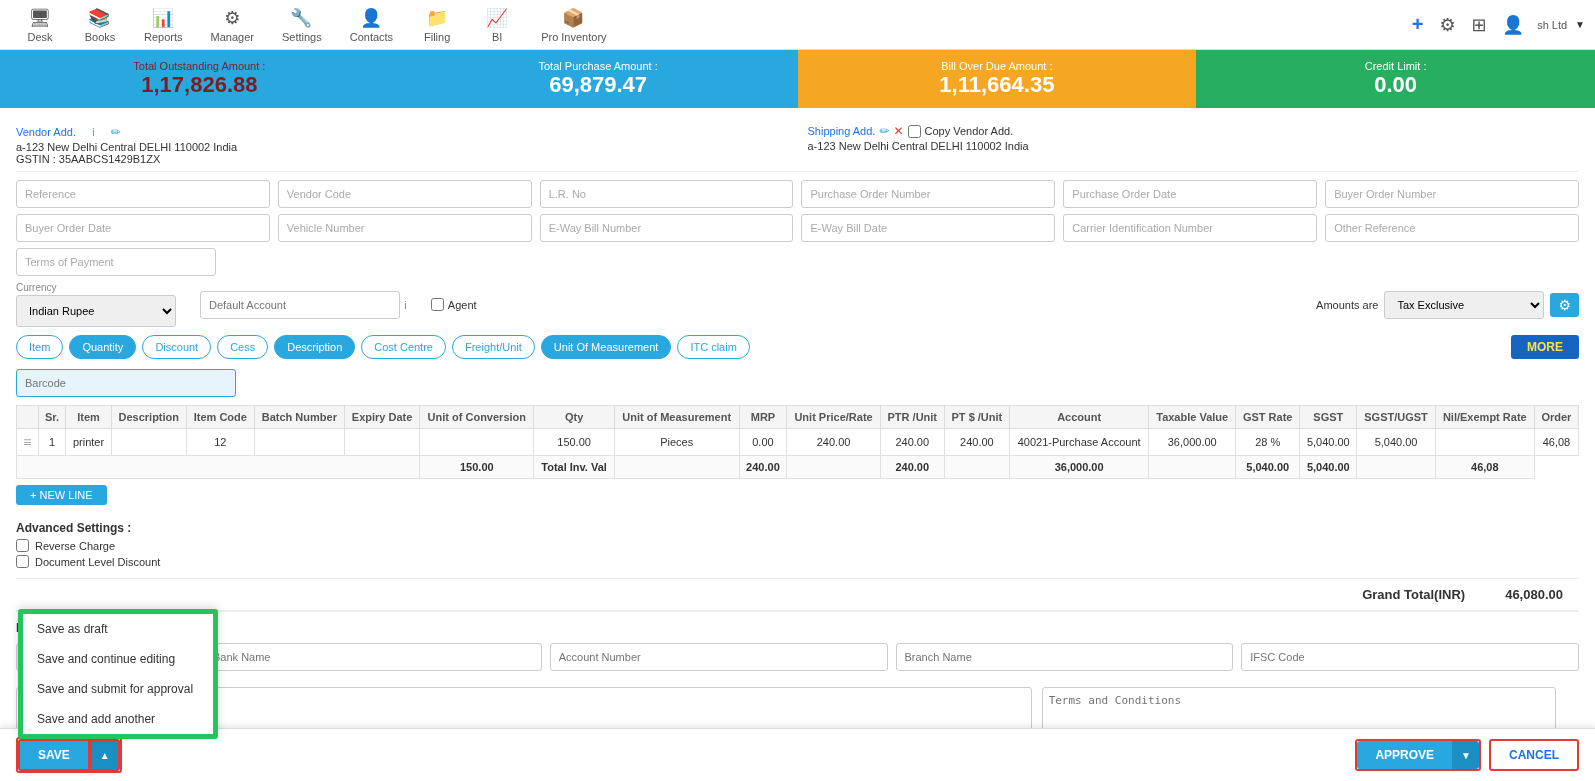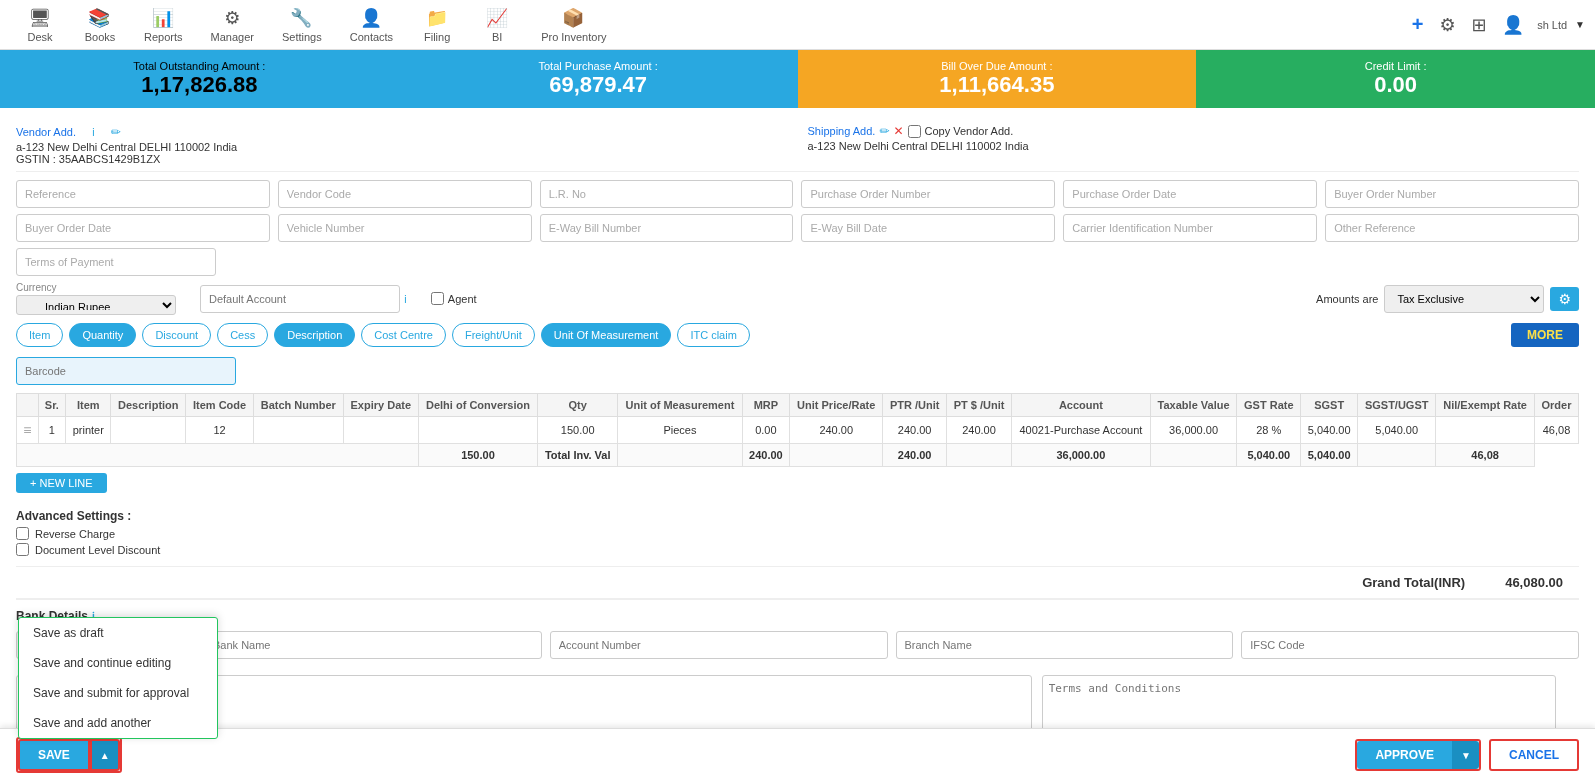--- a/index.html
+++ b/index.html
@@ -15,21 +15,21 @@
       padding: 4px 14px; cursor: pointer; font-size: 11px; color: #555; min-width: 60px;
     }
     .nav-icon { font-size: 18px; margin-bottom: 2px; }
     .nav-right { margin-left: auto; display: flex; align-items: center; gap: 8px; }
     .nav-right-icon { font-size: 18px; cursor: pointer; color: #555; padding: 4px; }
     .company-label { font-size: 11px; color: #555; cursor: pointer; }
     
     
     .summary-bars { display: flex; width: 100%; }
     .summary-bar { flex: 1; padding: 10px 16px; text-align: center; }
-    .summary-bar.blue { background: #29a8e0; color: #000000; }
+    .summary-bar.blue { background: #29a8e0; color: #7f1d1d; }
     .summary-bar.blue2 { background: #29a8e0; color: #fff; }
     .summary-bar.yellow { background: #f5a623; color: #fff; }
     .summary-bar.green { background: #27ae60; color: #fff; }
     .summary-bar .label { font-size: 11px; font-weight: normal; }
     .summary-bar .amount { font-size: 22px; font-weight: bold; }
     
     
     .main-content { background: #fff; padding: 10px 16px; }
     
     
@@ -43,21 +43,21 @@
     
     .fields-row { display: flex; gap: 8px; margin-bottom: 6px; flex-wrap: wrap; }
     .field-input {
       flex: 1; min-width: 120px; height: 28px; border: 1px solid #ccc; border-radius: 3px;
       padding: 4px 8px; font-size: 11px; color: #666; background: #fff;
     }
     .field-input::placeholder { color: #aaa; }
     
     
     .currency-row { display: flex; align-items: center; gap: 24px; margin-bottom: 8px; position: relative; }
-    .currency-select { height: 20px; border: 1px solid #ccc; border-radius: 3px; padding: 4px 24px; font-size: 11px; min-width: 160px; }
+    .currency-select { height: 32px; border: 1px solid #ccc; border-radius: 3px; padding: 4px 8px; font-size: 11px; min-width: 160px; }
     .default-account-input { height: 28px; border: 1px solid #ccc; border-radius: 3px; padding: 4px 8px; font-size: 11px; min-width: 200px; }
     .agent-checkbox { display: flex; align-items: center; gap: 4px; font-size: 11px; }
     .amounts-are { margin-left: auto; display: flex; align-items: center; gap: 6px; font-size: 11px; }
     .amounts-select { height: 28px; border: 1px solid #ccc; border-radius: 3px; padding: 4px 8px; font-size: 11px; min-width: 160px; }
     .gear-btn { background: #29a8e0; color: #fff; border: none; border-radius: 3px; padding: 4px 8px; cursor: pointer; font-size: 14px; }
     
     
     .tab-row { display: flex; align-items: center; gap: 6px; margin-bottom: 10px; flex-wrap: wrap; }
     .tab-btn {
       padding: 5px 12px; border-radius: 14px; border: 1.5px solid #29a8e0; background: #fff;
@@ -103,21 +103,21 @@
     
     .bottom-bar {
       position: fixed; bottom: 0; left: 0; right: 0; background: #fff;
       border-top: 1px solid #ddd; padding: 8px 16px; display: flex; align-items: center;
       z-index: 100; box-shadow: 0 -2px 6px rgba(0,0,0,0.1);
     }
     .save-dropdown { position: relative; display: inline-flex; }
     .save-btn { background: #29a8e0; color: #fff; border: none; border-radius: 3px 0 0 3px; padding: 7px 18px; font-size: 12px; cursor: pointer; font-weight: bold; border: 2px solid #e53935; }
     .save-caret { background: #1a8fc2; color: #fff; border: none; border-radius: 0 3px 3px 0; padding: 7px 8px; font-size: 10px; cursor: pointer; border: 2px solid #e53935; }
     .save-dropdown-menu {
-      position: absolute; bottom: 100%; left: 0; background: #fff; border: 1px solid #22c55e;
+      position: absolute; bottom: 100%; left: 0; background: #fff; border: 5px solid #22c55e;
       border-radius: 3px; min-width: 200px; z-index: 200; box-shadow: 0 -2px 8px rgba(0,0,0,0.15);
     }
     .save-dropdown-item { padding: 8px 14px; font-size: 12px; cursor: pointer; color: #333; }
     .bottom-right { margin-left: auto; display: flex; gap: 8px; }
     .approve-btn-group { display: inline-flex; border: 2px solid #e53935; border-radius: 3px; }
     .approve-btn { background: #29a8e0; color: #fff; border: none; padding: 7px 18px; font-size: 12px; cursor: pointer; font-weight: bold; border-radius: 3px 0 0 3px; }
     .approve-caret { background: #1a8fc2; color: #fff; border: none; border-radius: 0 3px 3px 0; padding: 7px 8px; font-size: 10px; cursor: pointer; border-left: 1px solid #1a8fc2; }
     .cancel-btn { background: #fff; color: #1a73e8; border: 2px solid #e53935; padding: 7px 18px; border-radius: 3px; font-size: 12px; cursor: pointer; font-weight: bold; }
     
     .info-icon { color: #29a8e0; font-size: 11px; cursor: pointer; }
@@ -290,21 +290,21 @@
     <table class="inv-table">
       <thead>
         <tr>
           <th></th>
           <th>Sr.</th>
           <th>Item</th>
           <th>Description</th>
           <th>Item Code</th>
           <th>Batch Number</th>
           <th>Expiry Date</th>
-          <th>Delhi of Conversion</th>
+          <th>Unit of Conversion</th>
           <th>Qty</th>
           <th>Unit of Measurement</th>
           <th>MRP</th>
           <th>Unit Price/Rate</th>
           <th>PTR /Unit</th>
           <th>PT $ /Unit</th>
           <th>Account</th>
           <th>Taxable Value</th>
           <th>GST Rate</th>
           <th>SGST</th>

